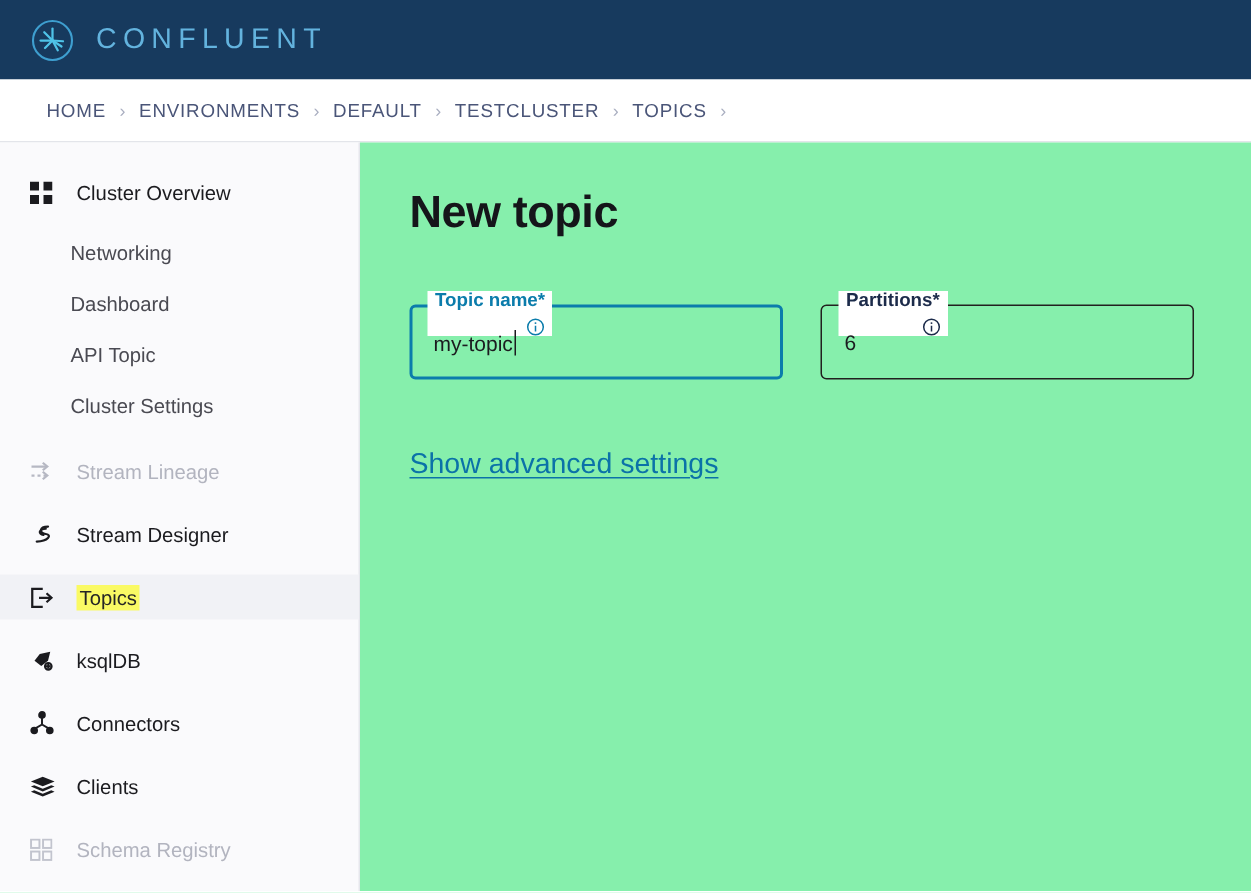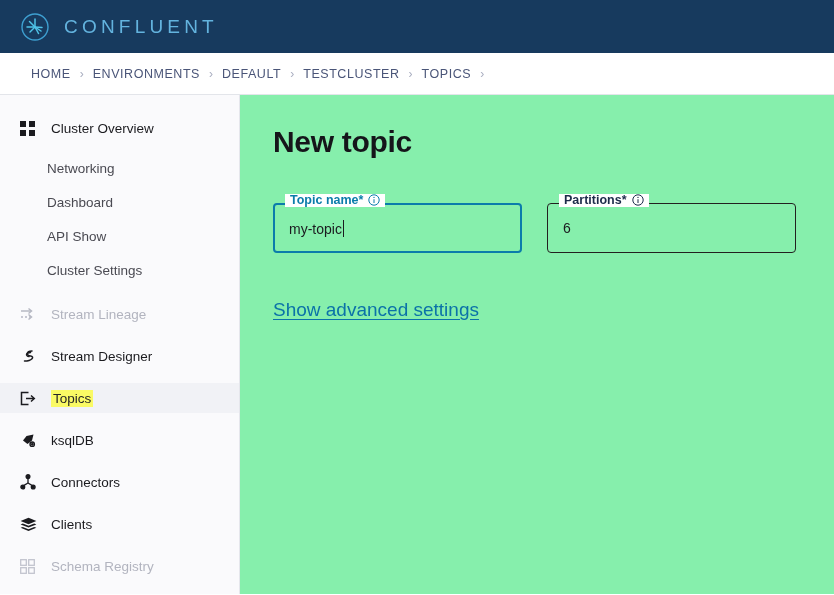--- a/index.html
+++ b/index.html
@@ -148,25 +148,26 @@
     border: 2px solid #0B7CAB;
   }
 
   .legend {
     position: absolute;
     top: -9px;
     left: 12px;
     background: #ffffff;
     padding: 0 5px;
     display: flex;
-    align-items: flex-start;
+    align-items: flex-end;
     gap: 5px;
     font-size: 12.5px;
     line-height: 1;
     white-space: nowrap;
+    flex-direction: column;
   }
   .legend-text { color: #1C2B4A; font-weight: 600; }
   .field.focused .legend-text { color: #0B7CAB; font-weight: 700; }
   .info-icon {
     width: 12px; height: 12px;
     display: inline-block;
     color: #1C2B4A;
   }
   .field.focused .info-icon { color: #0B7CAB; }
 
@@ -247,21 +248,21 @@
       <span class="nav-label">Cluster Overview</span>
     </div>
 
     <div class="sub-row">
       <span class="sub-label">Networking</span>
     </div>
     <div class="sub-row">
       <span class="sub-label">Dashboard</span>
     </div>
     <div class="sub-row">
-      <span class="sub-label">API Show</span>
+      <span class="sub-label">API Topic</span>
     </div>
     <div class="sub-row">
       <span class="sub-label">Cluster Settings</span>
     </div>
 
     <div class="grp-gap"></div>
 
     <div class="nav-row">
       <span class="nav-icon muted">
         <svg width="16" height="14" viewBox="0 0 16 14" fill="none" stroke="#B6B8C3" stroke-width="1.5">

